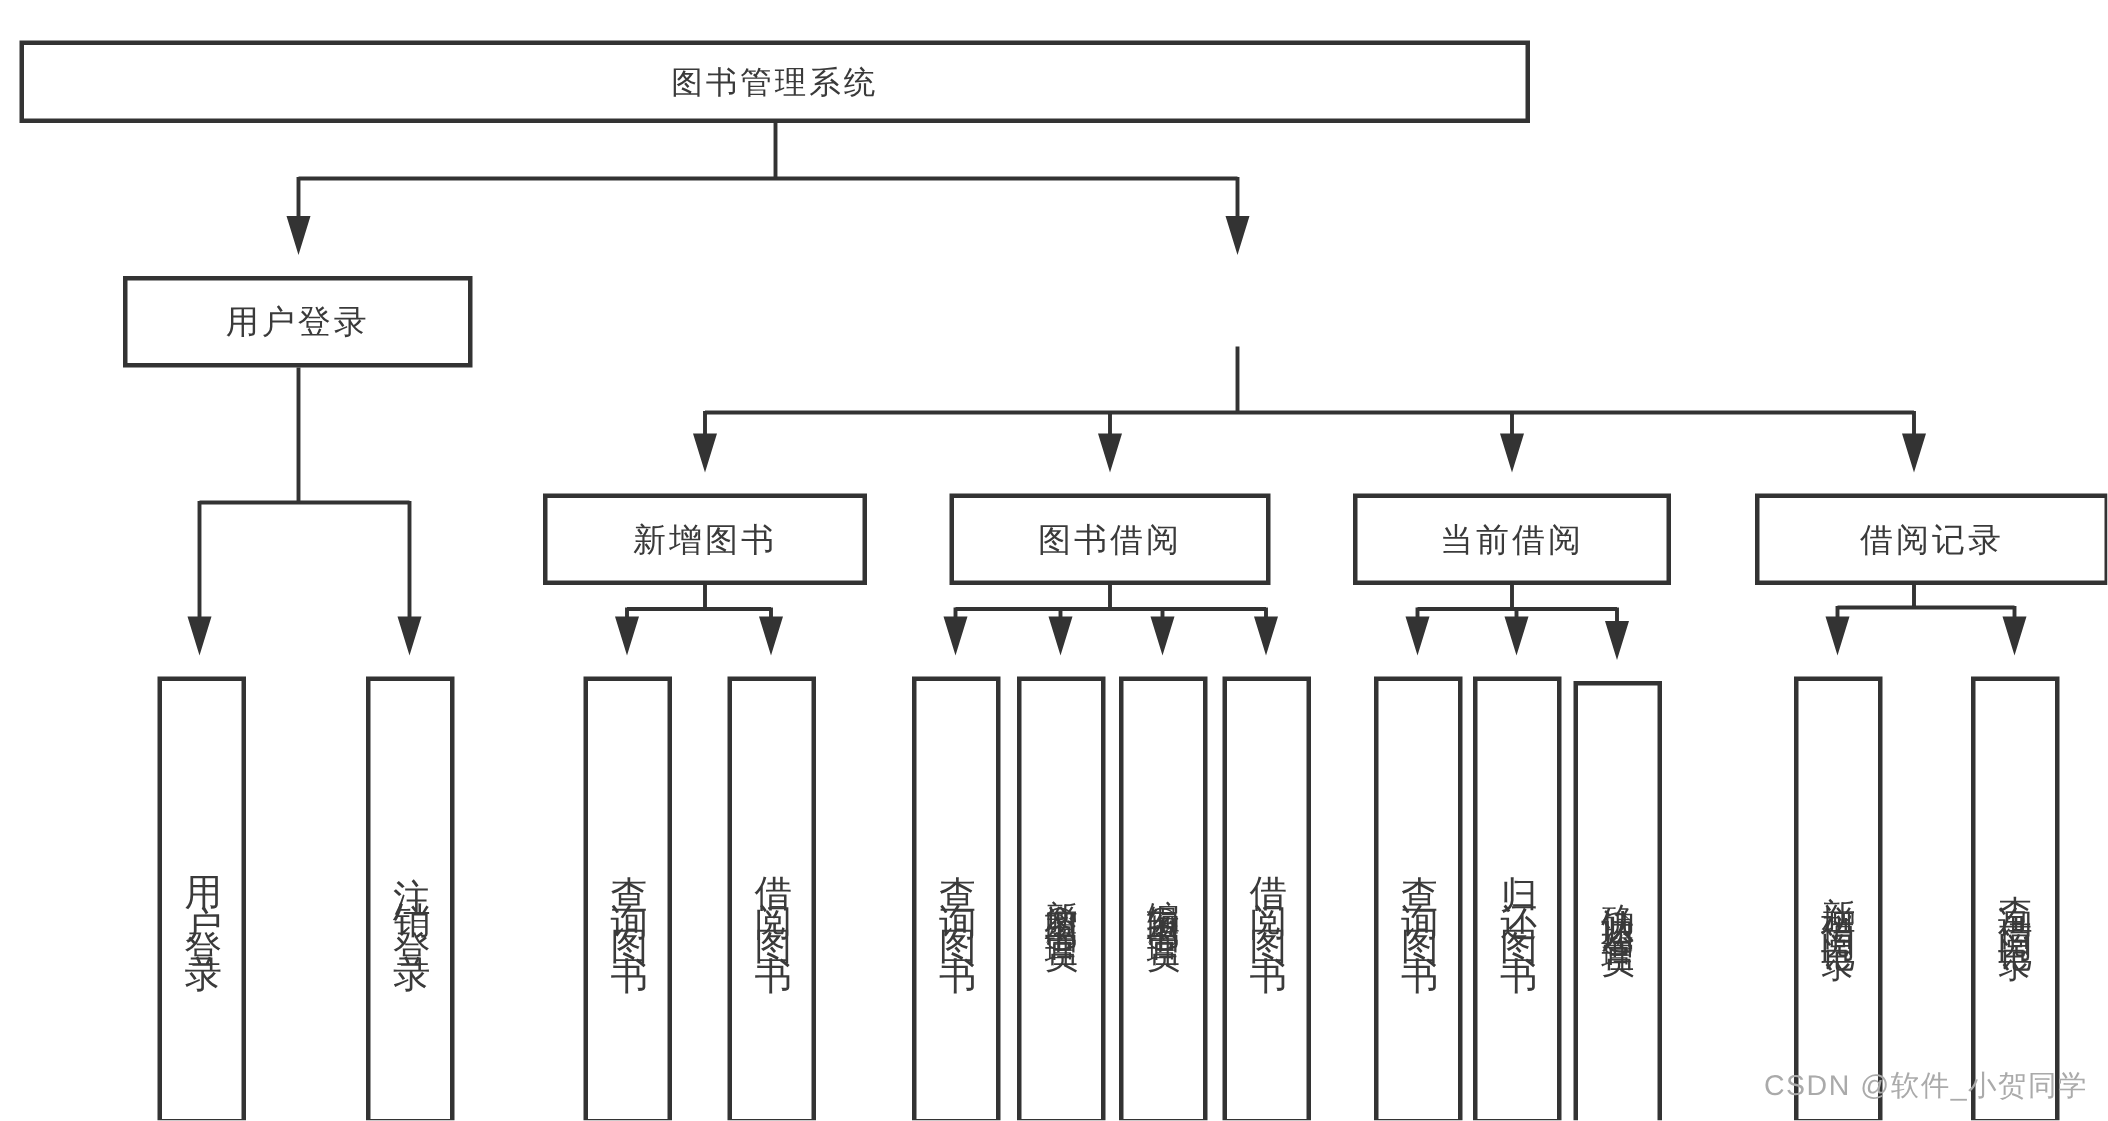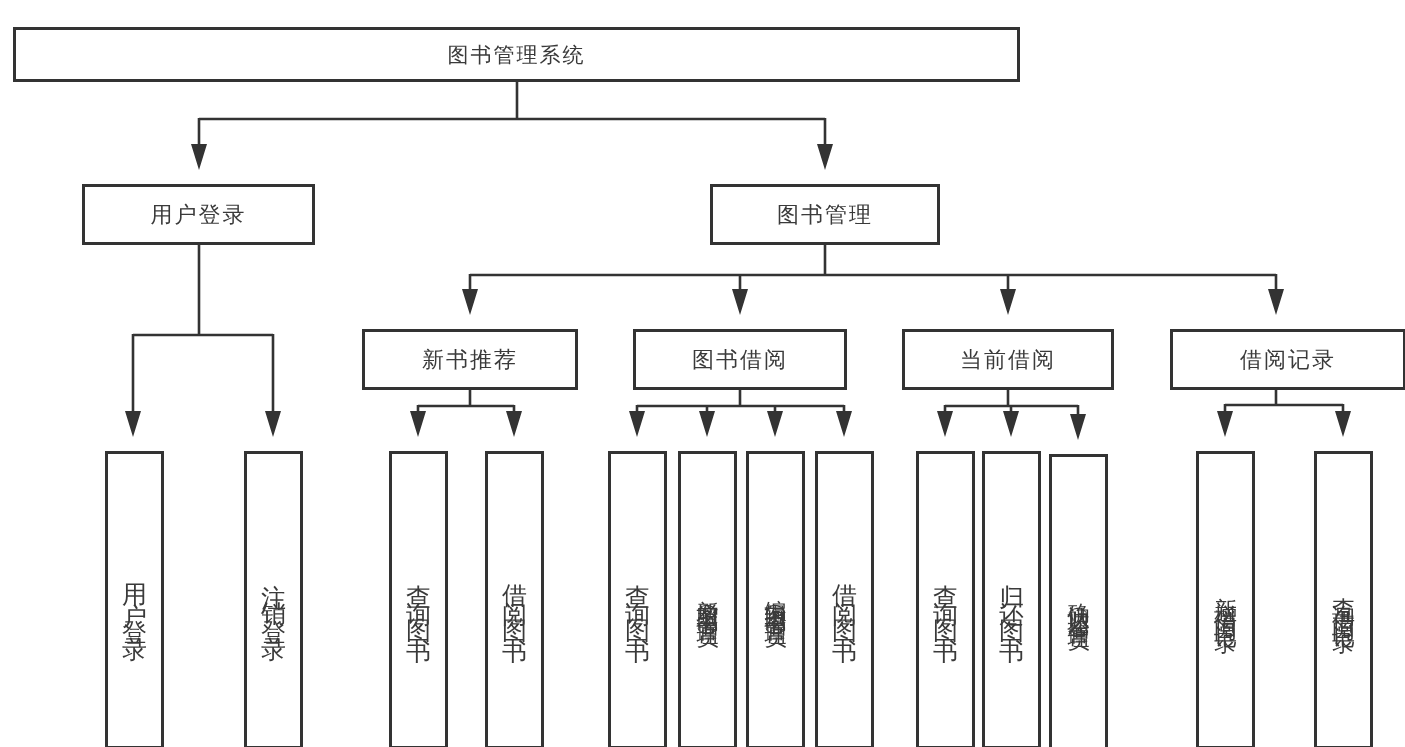--- a/index.html
+++ b/index.html
@@ -70,26 +70,23 @@
              M1217 411 H1233 L1225 437 Z M1335 411 H1351 L1343 437 Z" fill="#333333" stroke="none"></path>
   </svg>
 
   <div class="node h root" style="left:13px;top:13px;width:1007px;height:55px">
     <span>图书管理系统</span>
   </div>
 
   <div class="node h" style="left:82px;top:170px;width:233px;height:61px">
     <span>用户登录</span>
   </div>
-  <div class="node h" style="left:710px;top:170px;width:230px;height:61px">
-    <span>图书管理</span>
-  </div>
 
   <div class="node h" style="left:362px;top:315px;width:216px;height:61px">
-    <span>新书推荐</span>
+    <span>新增图书</span>
   </div>
   <div class="node h" style="left:633px;top:315px;width:214px;height:61px">
     <span>图书借阅</span>
   </div>
   <div class="node h" style="left:902px;top:315px;width:212px;height:61px">
     <span>当前借阅</span>
   </div>
   <div class="node h" style="left:1170px;top:315px;width:236px;height:61px">
     <span>借阅记录</span>
   </div>
@@ -127,14 +124,15 @@
   <div class="node v len9" style="left:1049px;top:440px;width:59px;height:297px">
     <span>确认归还（管理员）</span>
   </div>
   <div class="node v len6" style="left:1196px;top:437px;width:59px;height:298px">
     <span>新增借阅记录</span>
   </div>
   <div class="node v len6" style="left:1314px;top:437px;width:59px;height:298px">
     <span>查询借阅记录</span>
   </div>
 
+  <div id="watermark">CSDN @软件_小贺同学</div>
 
 </div>
 
 </body></html>

